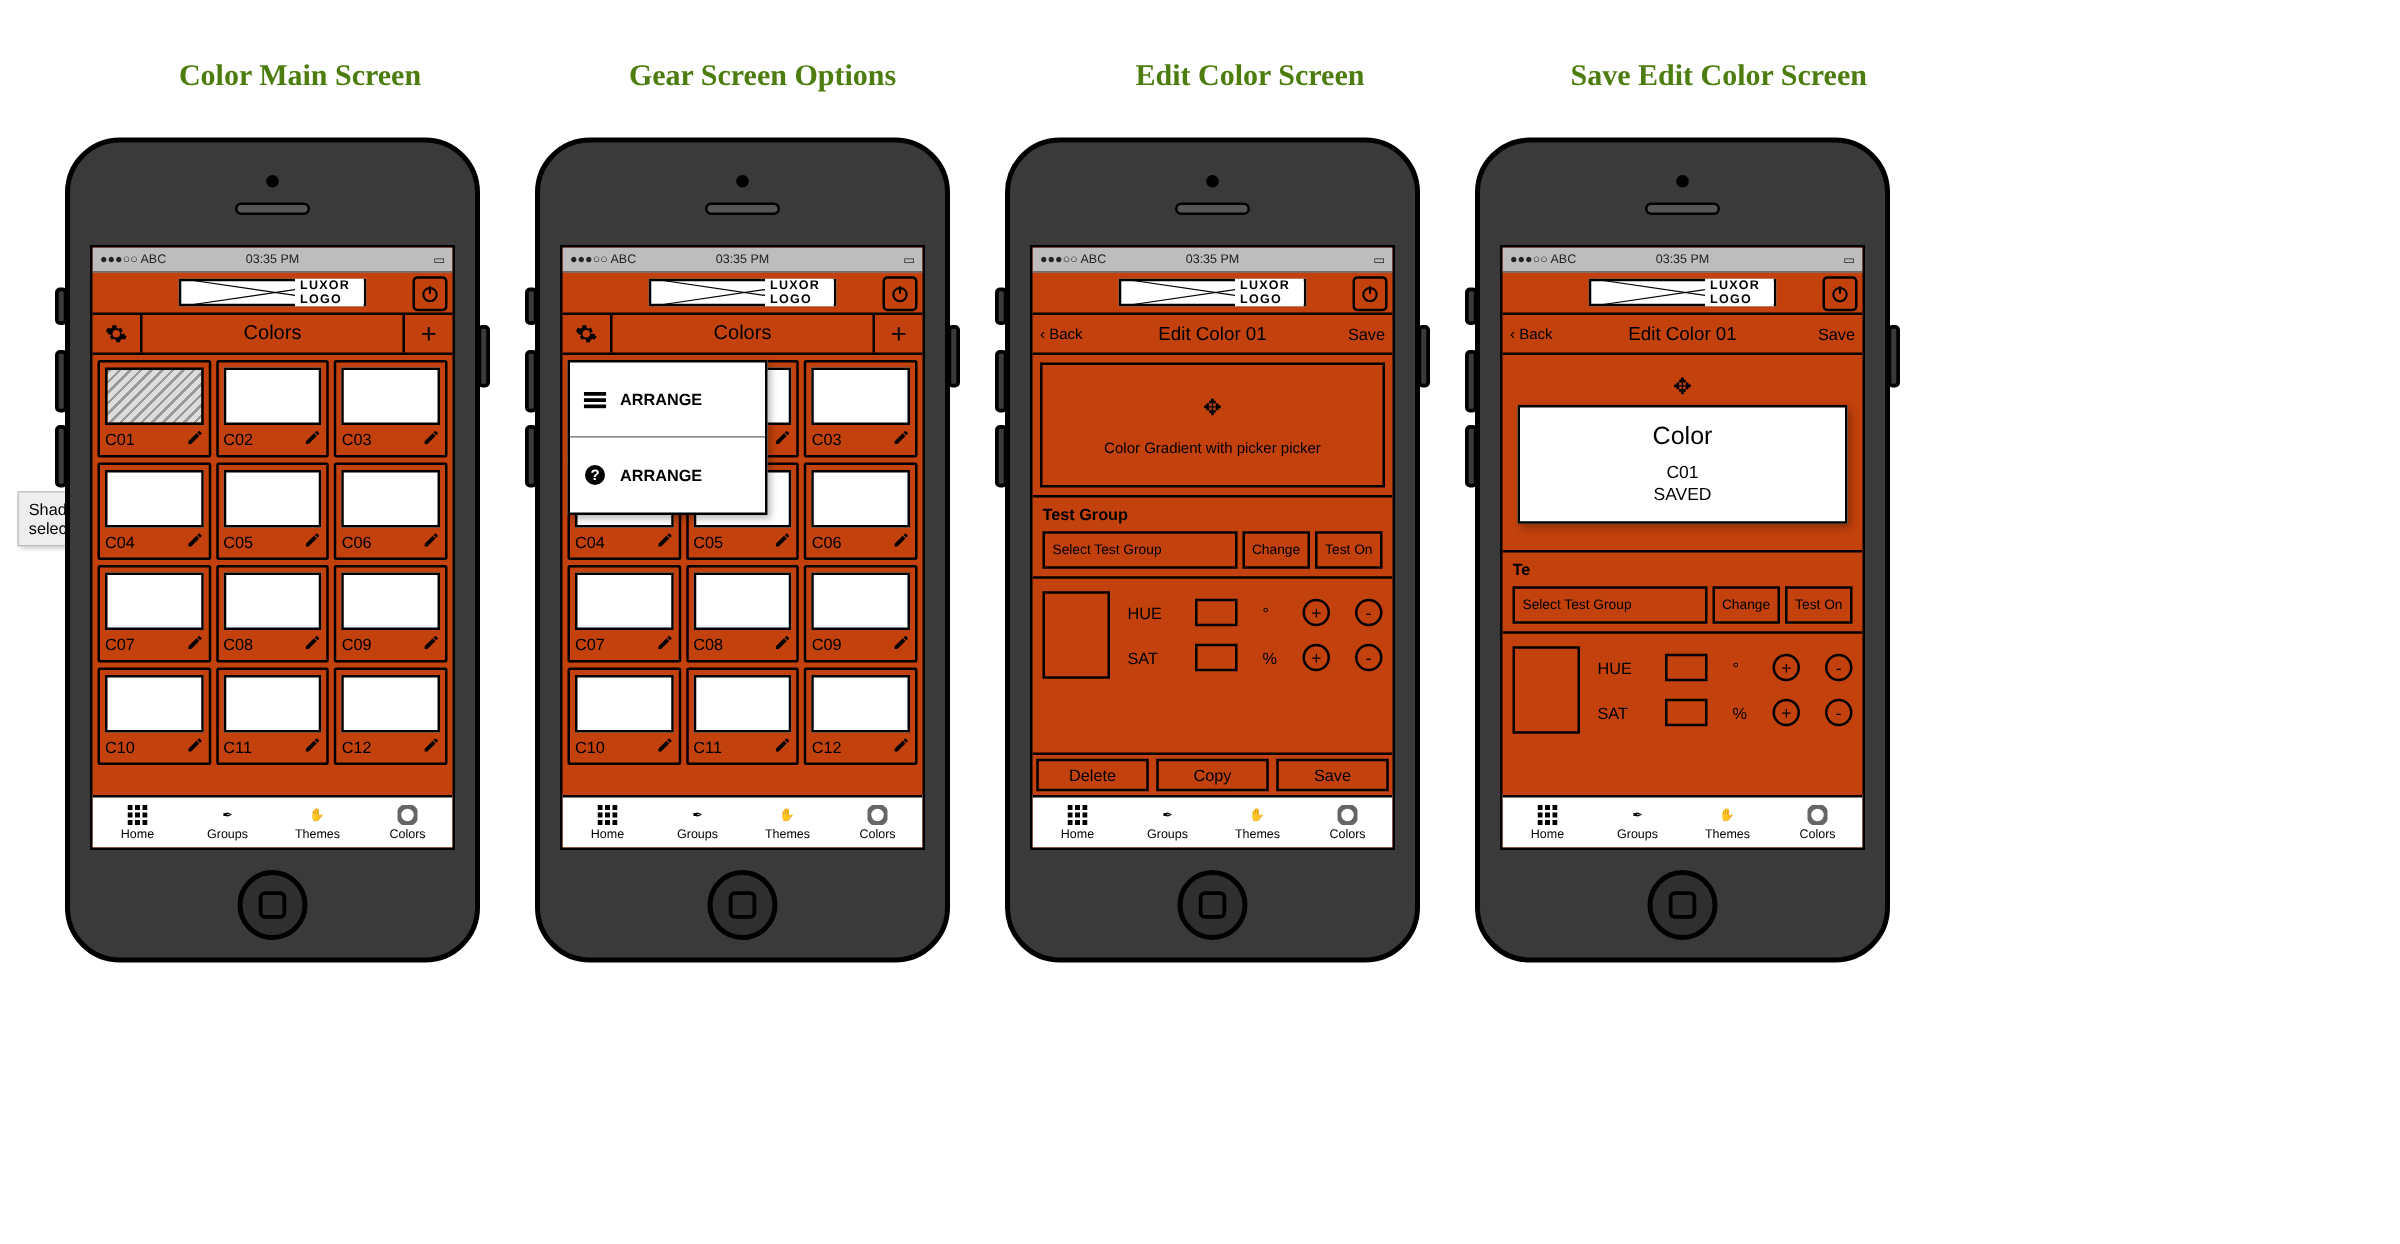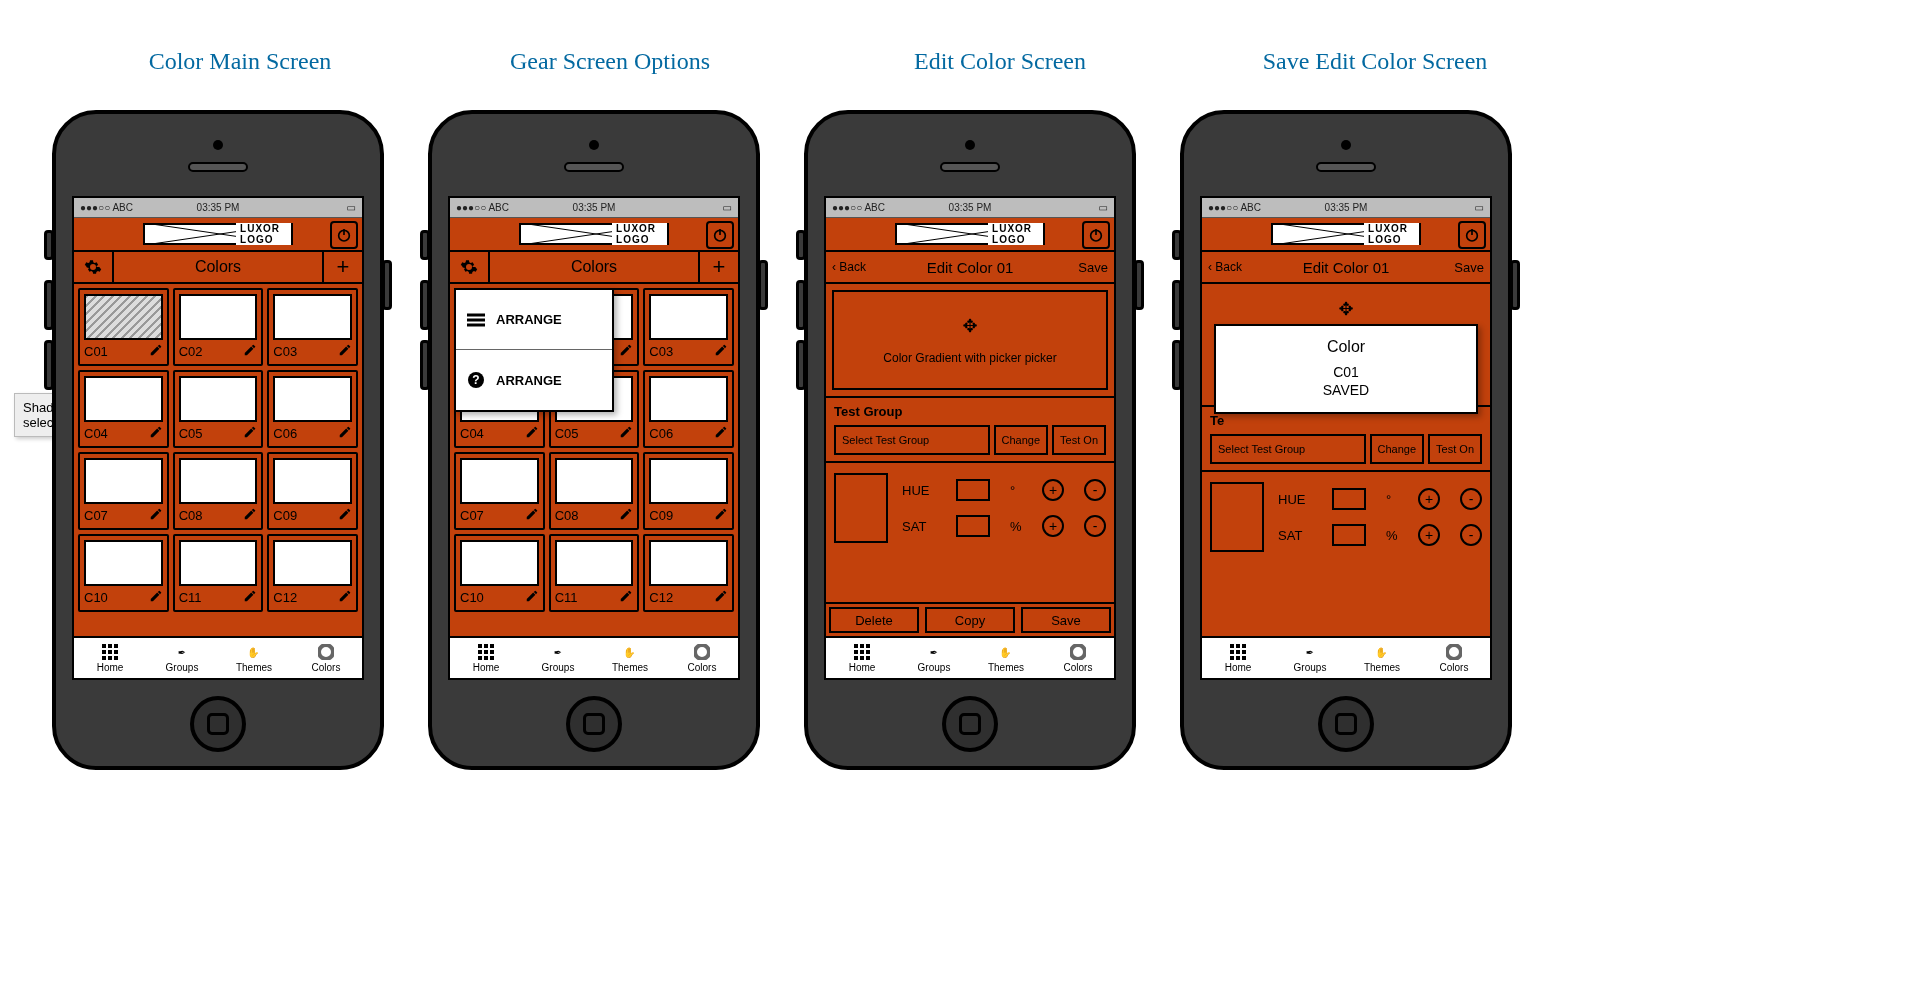--- a/index.html
+++ b/index.html
@@ -1,18 +1,18 @@
 <!DOCTYPE html>
 <html><head>
 <meta charset="utf-8">
 <style>
   * { box-sizing: border-box; margin: 0; padding: 0; }
   body { background: #fff; font-family: "Comic Sans MS", "Segoe Script", cursive; }
   .canvas { position: relative; width: 1920px; height: 995px; }
-  .title { position: absolute; top: 48px; font-size: 24px; font-weight: 400; color: #0369a1; text-align: center; }
+  .title { position: absolute; top: 48px; font-size: 24px; font-weight: 700; color: #4d7c0f; text-align: center; }
   .tooltip { position: absolute; background: #eee; border: 1px solid #bbb; font-family: Arial, sans-serif; font-size: 13px; padding: 6px 8px; width: 130px; box-shadow: 2px 2px 4px rgba(0,0,0,0.2); }
 
   .phone { position: absolute; width: 332px; height: 660px; }
   .phone-body { position: absolute; left: 0; top: 0; width: 100%; height: 100%; background: #3a3a3a; border: 4px solid #000; border-radius: 44px; }
   .earpiece { position: absolute; top: 52px; left: 50%; transform: translateX(-50%); width: 60px; height: 10px; background: #555; border: 2px solid #000; border-radius: 8px; }
   .cam { position: absolute; top: 30px; left: 50%; transform: translateX(-50%); width: 10px; height: 10px; background: #000; border-radius: 50%; }
   .homebtn { position: absolute; bottom: 18px; left: 50%; transform: translateX(-50%); width: 56px; height: 56px; background: #2f2f2f; border: 4px solid #000; border-radius: 50%; }
   .homebtn .sq { position:absolute; top:50%; left:50%; transform:translate(-50%,-50%); width:22px; height:22px; border:3px solid #000; border-radius:5px; }
   .sidebtn { position:absolute; background:#3a3a3a; border:3px solid #000; border-radius:4px; }
   .sb-left1 { left:-8px; top:120px; width:10px; height:30px; }
@@ -74,21 +74,21 @@
   .circlebtn { width:22px; height:22px; border:2px solid #000; border-radius:50%; display:flex; align-items:center; justify-content:center; font-size:14px; line-height:1; }
 
   .action-row { display:flex; border-top:2px solid #000; position:absolute; bottom:0; left:0; right:0; height:34px; font-family: Arial, sans-serif; font-size:13px; }
   .action-row .abtn { flex:1; border:2px solid #000; margin:3px; display:flex; align-items:center; justify-content:center; }
 
   .tabbar { position:absolute; bottom:0; left:0; right:0; height:42px; border-top:2px solid #000; display:flex; background:#fff; }
   .tabbar .tab { flex:1; display:flex; flex-direction:column; align-items:center; justify-content:center; font-family: Arial, sans-serif; font-size:10px; gap:1px; }
   .tabbar .tab .ticon { height:18px; display:flex; align-items:center; justify-content:center; }
 
   .modal { position:absolute; left:12px; top:40px; right:12px; background:#fff; border:2px solid #000; padding:12px 8px; text-align:center; font-family: Arial, sans-serif; z-index:10; box-shadow: 3px 3px 6px rgba(0,0,0,0.3); }
-  .modal .m-title { font-size:16px; margin-bottom:8px; }
+  .modal .m-title { font-size:20px; margin-bottom:8px; }
   .modal .m-line { font-size:14px; margin:2px 0; }
 </style>
 </head>
 <body>
 
 <div class="canvas">
 
 <div class="title" style="left:100px; width:280px;">Color Main Screen</div>
 <div class="title" style="left:470px; width:280px;">Gear Screen Options</div>
 <div class="title" style="left:860px; width:280px;">Edit Color Screen</div>
@@ -647,21 +647,21 @@
       <span class="title-e">Edit Color 01</span>
       <span class="save">Save</span>
     </div>
     <div class="content">
       <div style="text-align:center; margin-top:14px; font-size:18px;">✥</div>
       <div class="modal">
         <div class="m-title">Color</div>
         <div class="m-line">C01</div>
         <div class="m-line">SAVED</div>
       </div>
-      <div class="testgroup" style="margin-top:85px;">
+      <div class="testgroup" style="margin-top:120px;">
         <div class="tg-title" style="overflow:hidden; white-space:nowrap;">Te</div>
         <div class="tg-row">
           <div class="tg-select">Select Test Group</div>
           <div class="tg-btn">Change</div>
           <div class="tg-btn">Test On</div>
         </div>
       </div>
       <div class="hs-section">
         <div class="hs-swatch"></div>
         <div class="hs-rows">

